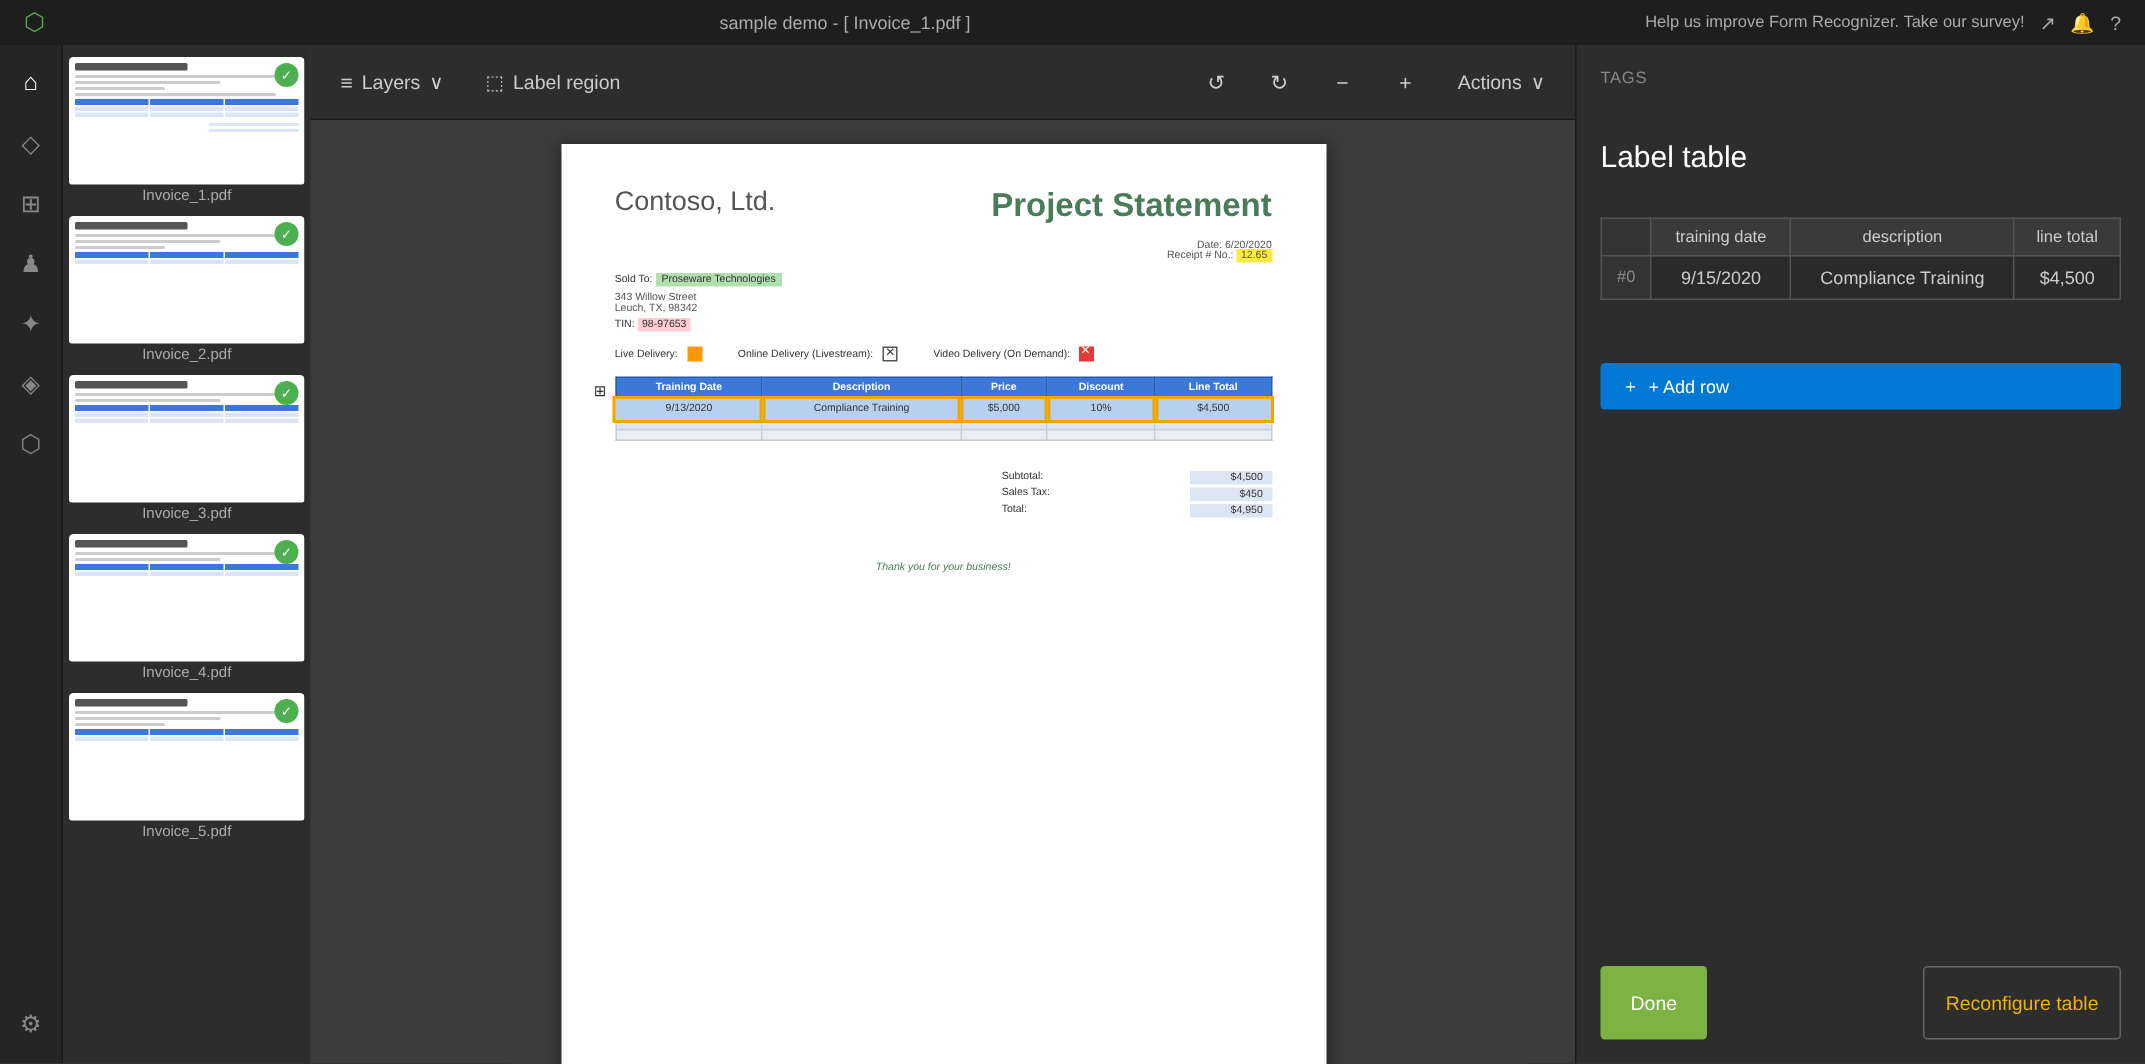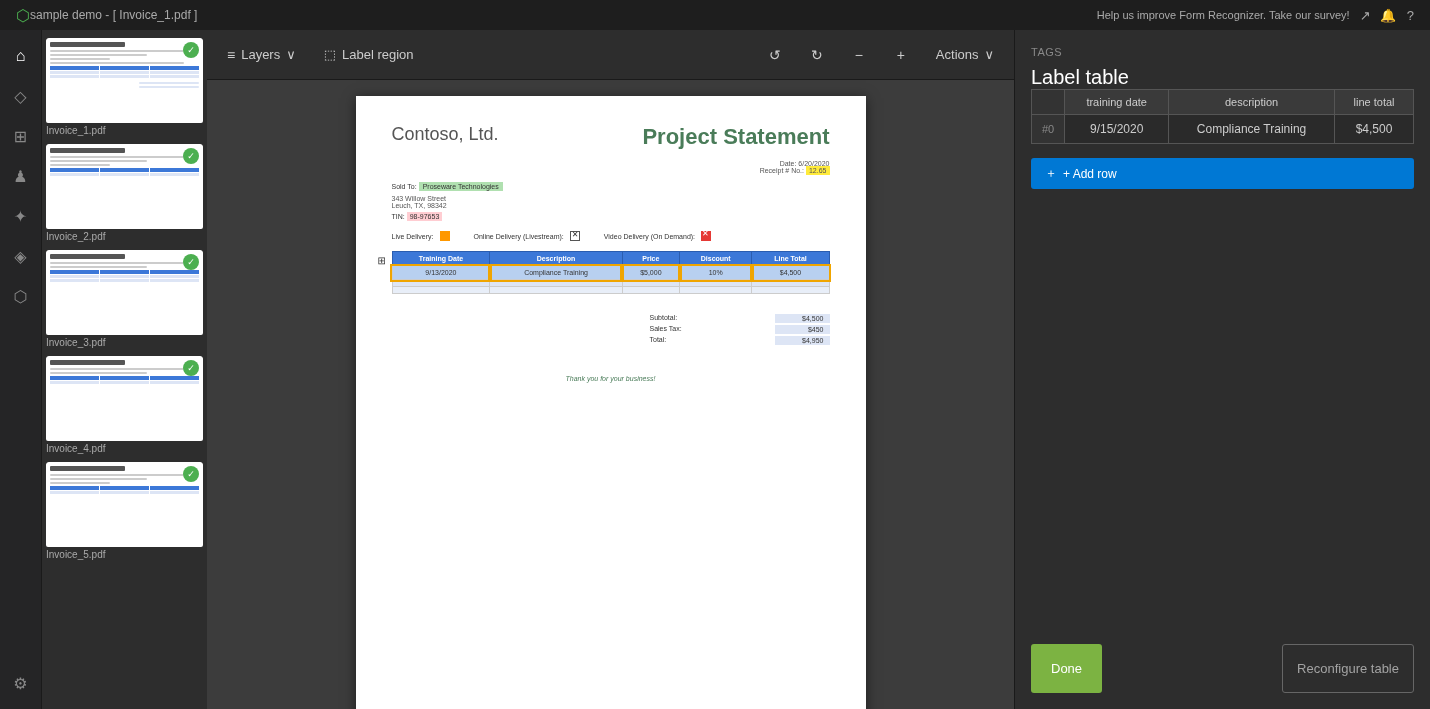--- a/index.html
+++ b/index.html
@@ -10,21 +10,21 @@
       background: #1e1e1e;
       height: 30px;
       display: flex;
       align-items: center;
       justify-content: space-between;
       padding: 0 16px;
       font-size: 12px;
       color: #aaa;
       flex-shrink: 0;
     }
-    .top-bar-center { flex: 1; }
+    .top-bar-center { flex: 1; text-align: center; }
     .top-bar-right { display: flex; align-items: center; gap: 10px; font-size: 11px; }
     .top-bar-icon { cursor: pointer; font-size: 13px; color: #aaa; }
 
     
     .main-layout {
       display: flex;
       flex: 1;
       overflow: hidden;
     }
 
@@ -69,21 +69,21 @@
     }
     .file-thumb {
       position: relative;
       cursor: pointer;
       border-radius: 3px;
       overflow: hidden;
     }
     .file-label {
       font-size: 10px;
       color: #aaa;
-      text-align: left;
+      text-align: center;
       padding: 2px 0;
     }
     .file-check {
       position: absolute;
       top: 4px;
       right: 4px;
       width: 16px;
       height: 16px;
       background: #4CAF50;
       border-radius: 50%;
@@ -225,28 +225,29 @@
     .invoice-footer {
       text-align: center;
       font-size: 7px;
       color: #4a7c59;
       margin-top: 30px;
       font-style: italic;
     }
 
     
     .right-panel {
-      width: 416px;
+      width: 380px;
       background: #2d2d2d;
       display: flex;
       flex-direction: column;
       border-left: 1px solid #1a1a1a;
       flex-shrink: 0;
       padding: 16px;
       overflow-y: auto;
+      gap: 28px;
     }
     .tags-label {
       font-size: 11px;
       color: #888;
       margin-bottom: 8px;
       text-transform: uppercase;
       letter-spacing: 0.5px;
     }
     .label-table-title {
       font-size: 20px;
@@ -320,21 +321,21 @@
       background: #7cb342;
       color: white;
       border: none;
       padding: 8px 20px;
       font-size: 13px;
       border-radius: 3px;
       cursor: pointer;
     }
     .reconfig-btn {
       background: transparent;
-      color: #a3a3a3;
+      color: #eab308;
       border: 1px solid #666;
       padding: 16px 14px;
       font-size: 13px;
       border-radius: 3px;
       cursor: pointer;
     }
 
     
     .mini-doc {
       width: 100%;

